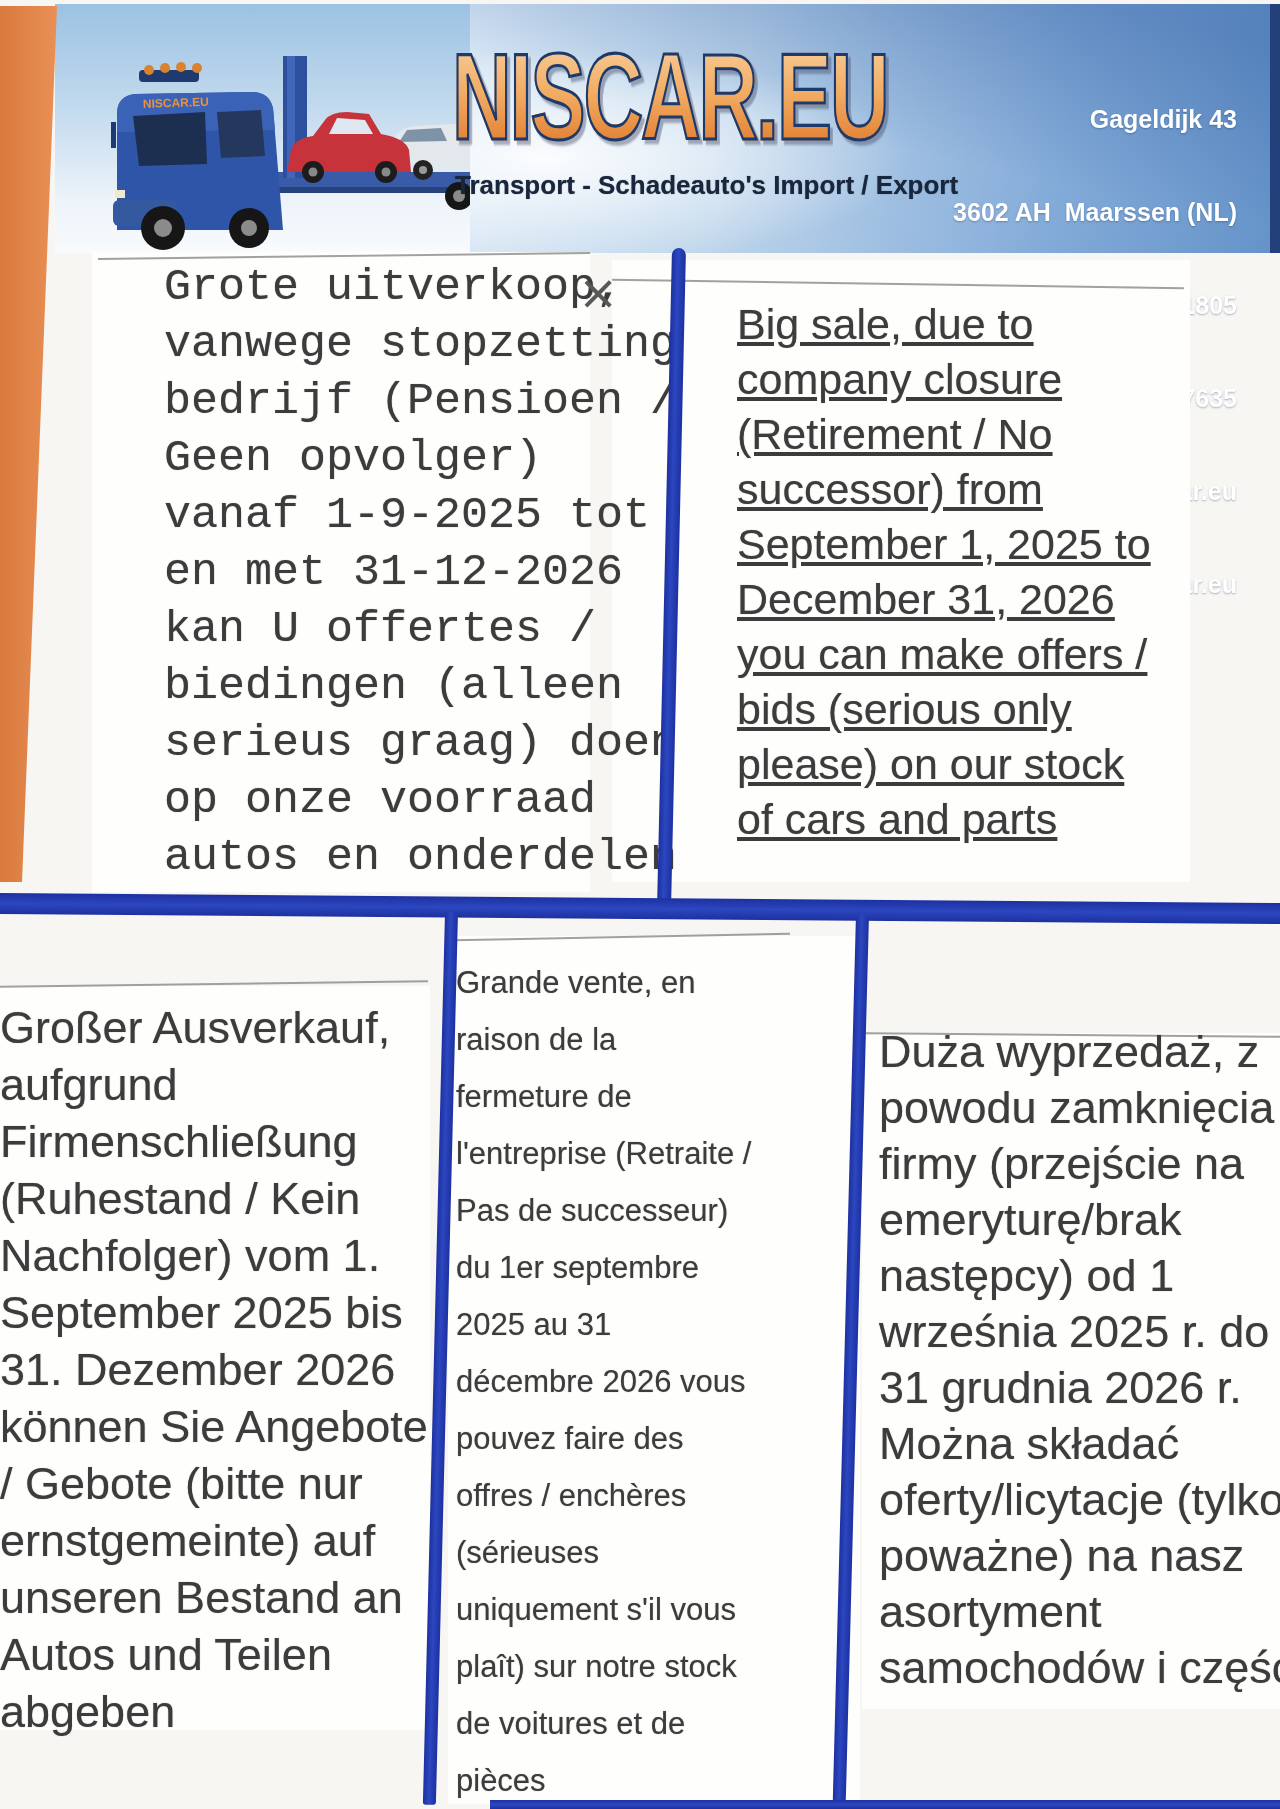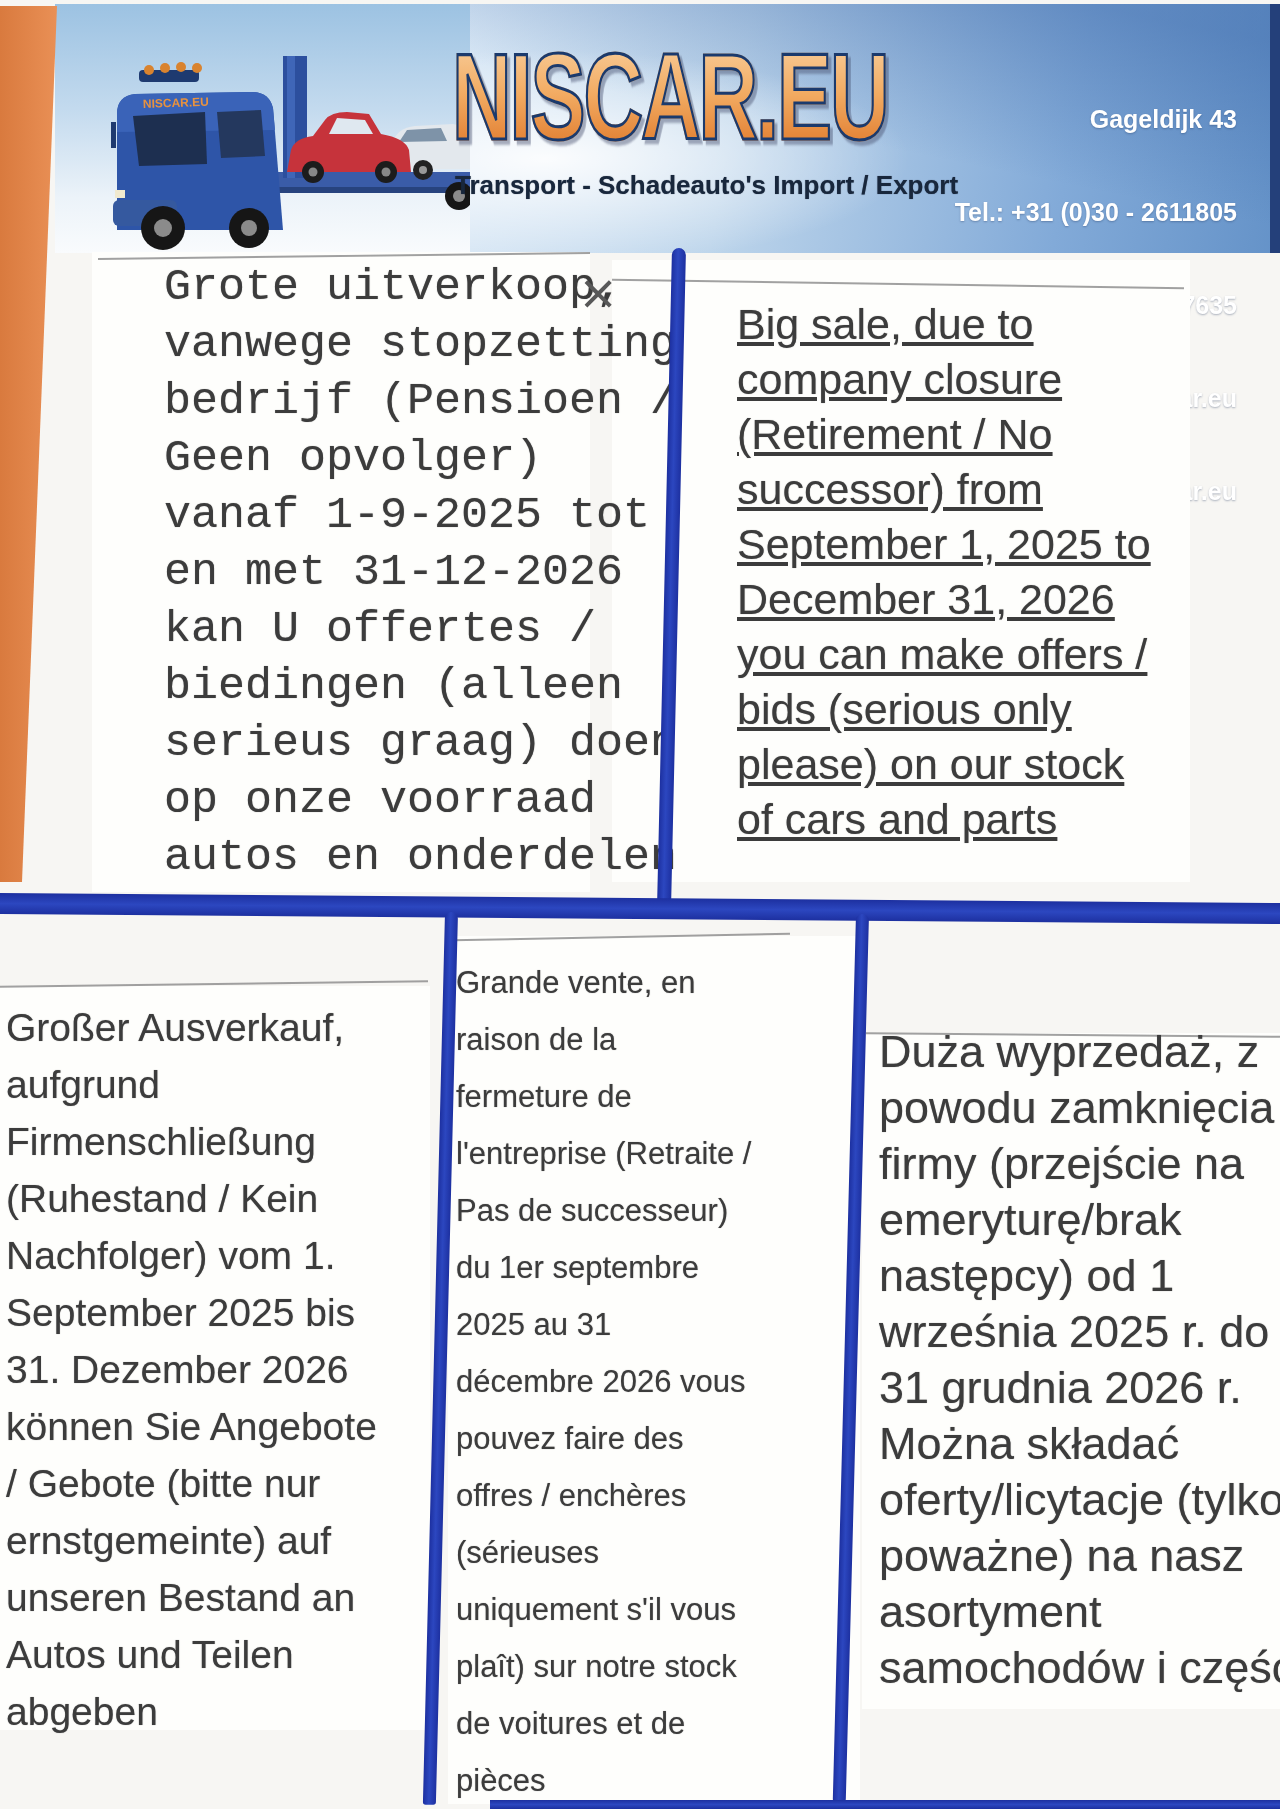--- a/index.html
+++ b/index.html
@@ -67,21 +67,21 @@
   .edge-french {left:452px;top:936px; width:338px;transform:rotate(-1.1deg);}
   .edge-polish {left:866px;top:1034px;width:414px;transform:rotate(0.5deg);}
 
   
   .notice{
     white-space:pre;color:#3c3c3c;
     text-shadow:0 0 1px rgba(70,70,70,.55);
   }
   .notice-dutch  {left:164px;top:259px; font-size:45px;line-height:57px;font-family:Liberation Mono, monospace;}
   .notice-english{left:737px;top:297px; font-size:43px;line-height:55px;text-decoration:underline;}
-  .notice-german {left:6px;  top:999px; font-size:39px;line-height:57px;}
+  .notice-german {left:0;  top:999px; font-size:45px;line-height:57px;}
   .notice-french {left:456px;top:954px; font-size:31px;line-height:57px;}
   .notice-polish {left:879px;top:1024px;font-size:45px;line-height:56px;}
 
   .cross-mark{
     left:578px;top:264px;font-size:48px;color:#585858;
     font-family:"DejaVu Sans", sans-serif;
   }
 
   
   .marker{background:linear-gradient(90deg,#1d30a0 0%,#2c47c0 45%,#1d30a0 100%);}
@@ -148,20 +148,21 @@
 
     <rect x="56" y="118" width="5" height="26" fill="#1e3a70"></rect>
   </svg>
 </div>
 
 <div class="abs brand-logo">NISCAR.EU</div>
 <div class="abs brand-tagline">Transport - Schadeauto's Import / Export</div>
 
 <div class="abs contact">
   <div>Gageldijk 43</div>
+  <div>3602 AH  Maarssen (NL)</div>
   <div>Tel.: +31 (0)30 - 2611805</div>
   <div>Mob.: +31 (0)6 - 53667635</div>
   <div>info@niscar.eu</div>
   <div>www.niscar.eu</div>
 </div>
 
 <div class="abs orange-stripe"></div>
 
 <div class="abs paper paper-dutch"></div>
 <div class="abs paper paper-english"></div>

